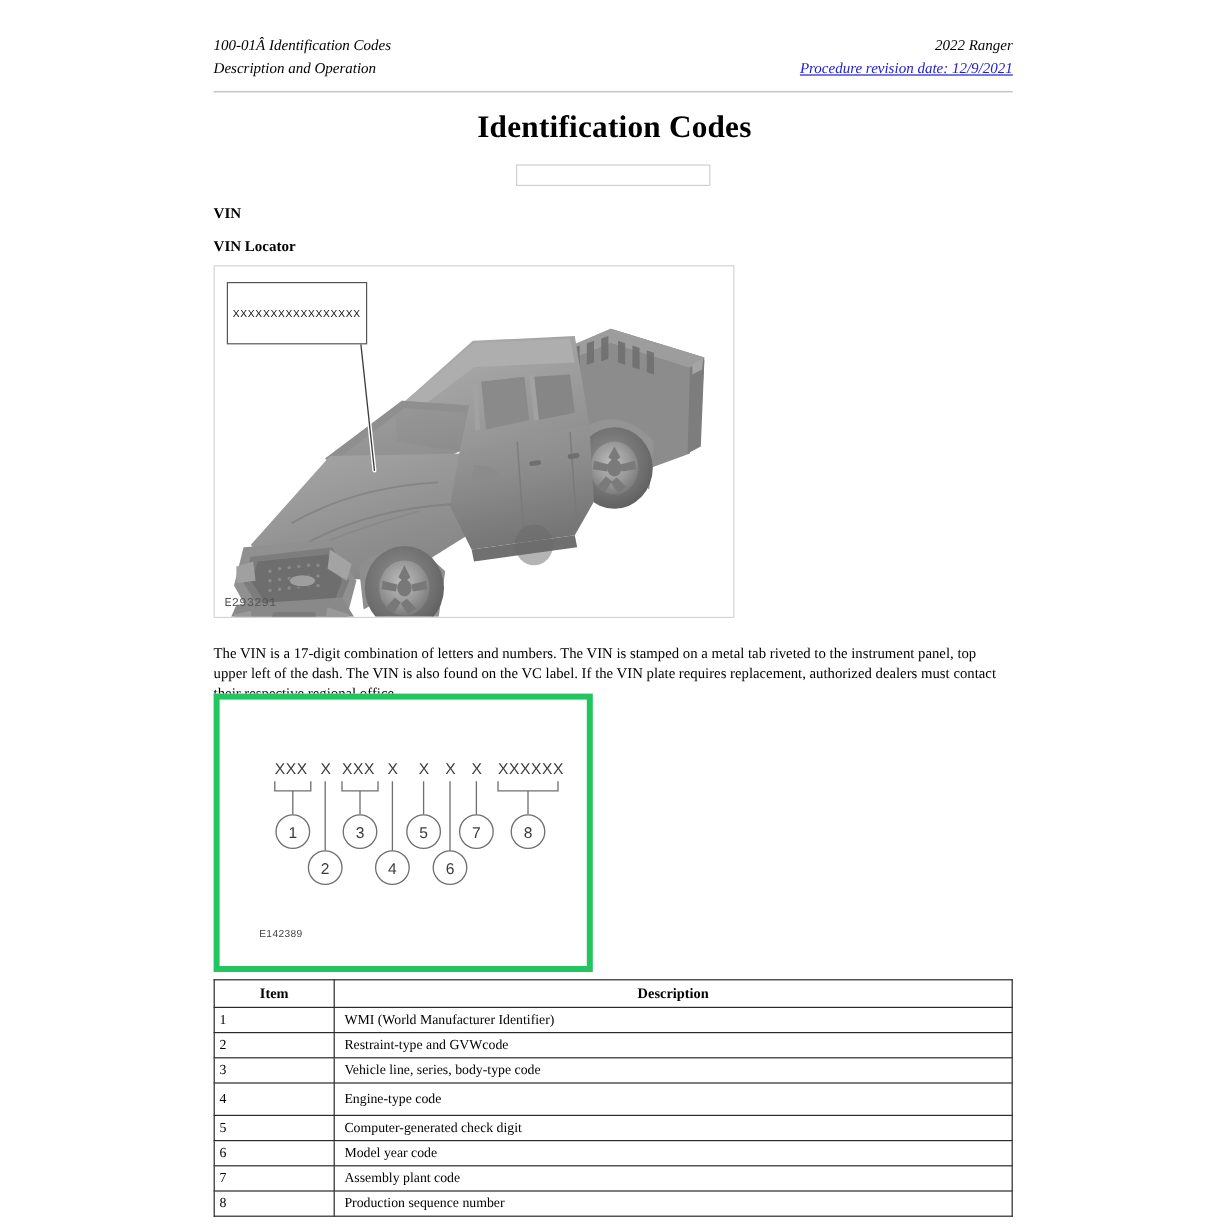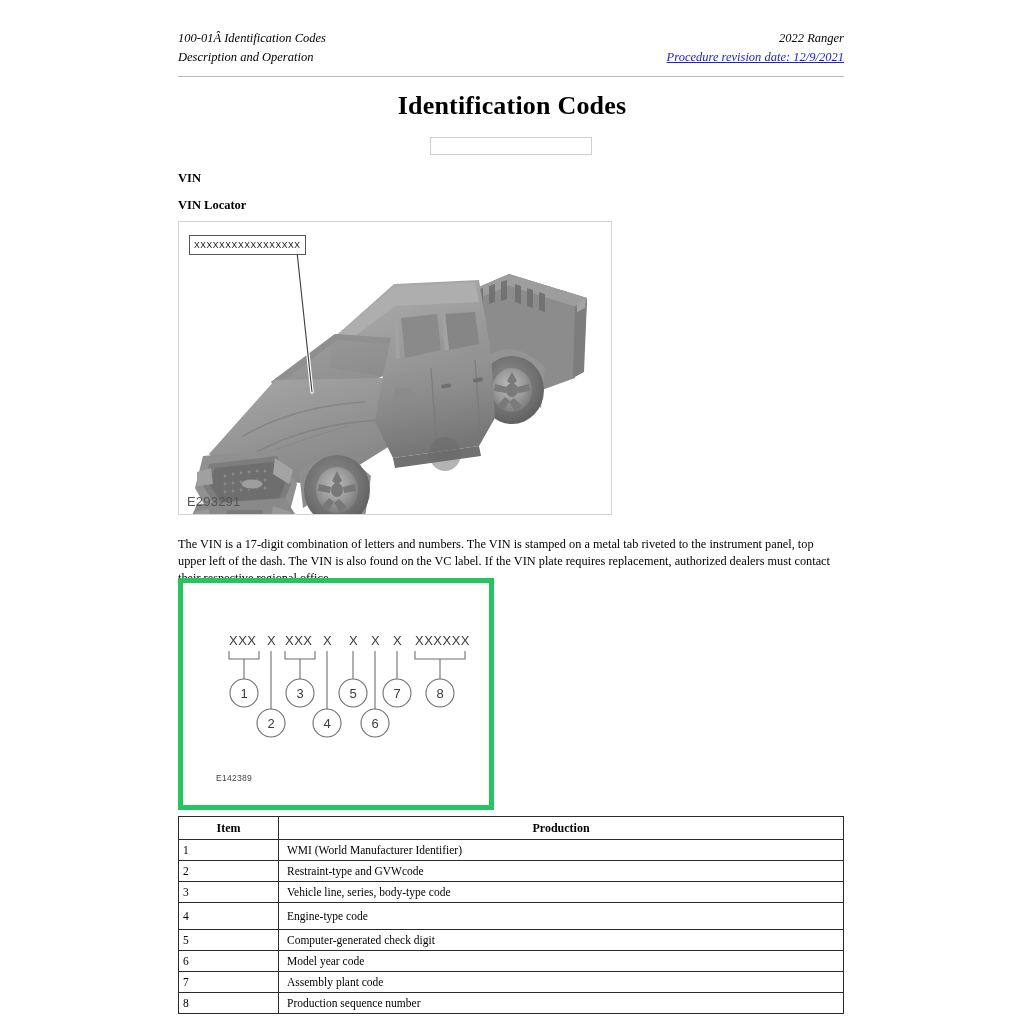--- a/index.html
+++ b/index.html
@@ -108,30 +108,30 @@
     width: 432px;
     height: 292px;
     border: 1px solid #d4d4d4;
     background: #fff;
     overflow: hidden;
   }
   .fig-vehicle .fig-id {
     position: absolute;
     left: 8px;
     bottom: 5px;
-    font-family: Liberation Sans, sans-serif;
-    font-size: 13px;
+    font-family: Liberation Mono, monospace;
+    font-size: 10px;
     color: #555;
     letter-spacing: 0.2px;
   }
   .vin-callout {
     position: absolute;
     left: 10px;
     top: 13px;
-    padding: 4px 4px;
+    padding: 20px 4px;
     border: 1px solid #555;
     background: #fff;
     font-family: "Liberation Sans", sans-serif;
     font-size: 8.5px;
     letter-spacing: 0.6px;
     color: #111;
     white-space: nowrap;
     z-index: 3;
   }
   .truck-svg {
@@ -464,21 +464,21 @@
         <text x="192" y="145">6</text>
       </g>
     </svg>
     <div class="fig-id">E142389</div>
   </div>
 
   <table class="codes-table">
     <thead>
       <tr>
         <th class="col-item">Item</th>
-        <th class="col-desc">Production</th>
+        <th class="col-desc">Description</th>
       </tr>
     </thead>
     <tbody>
       <tr>
         <td class="col-item">1</td>
         <td class="col-desc">WMI (World Manufacturer Identifier)</td>
       </tr>
       <tr>
         <td class="col-item">2</td>
         <td class="col-desc">Restraint-type and GVWcode</td>

